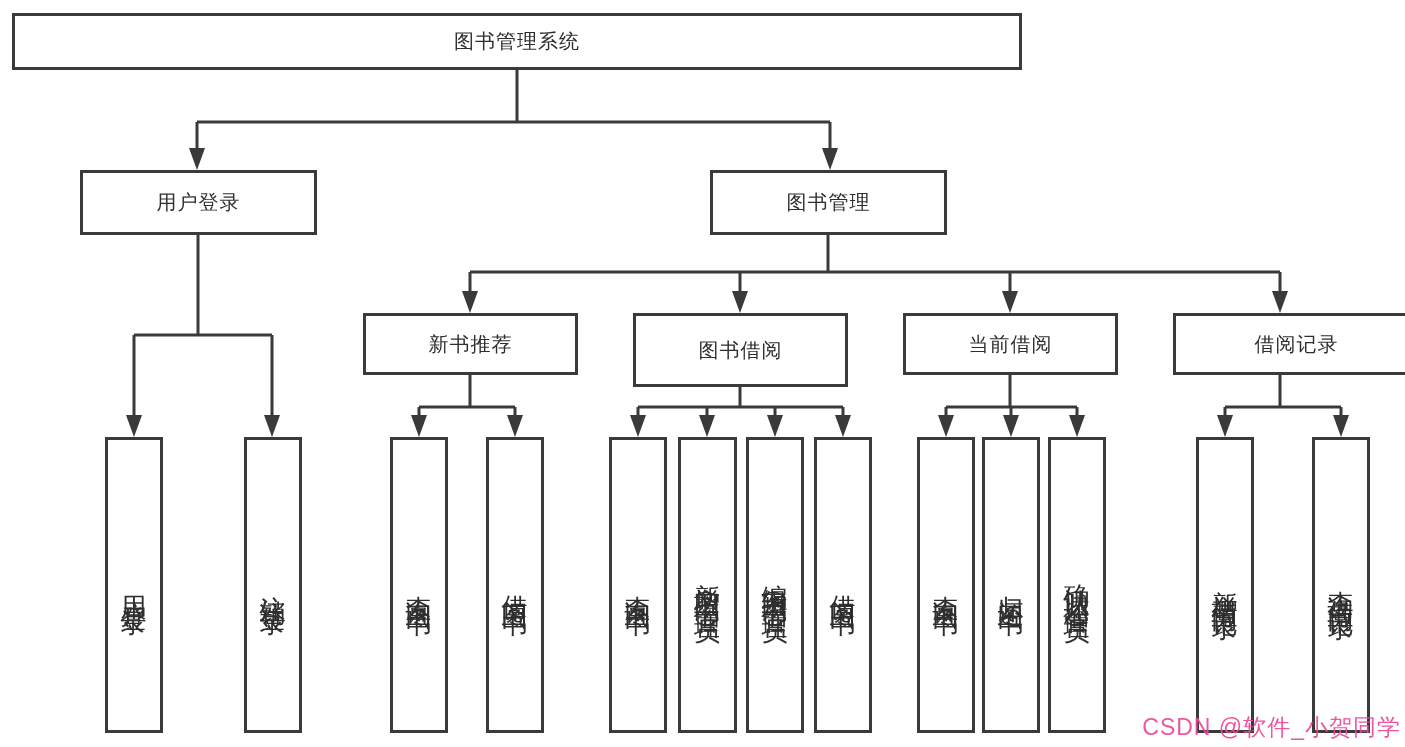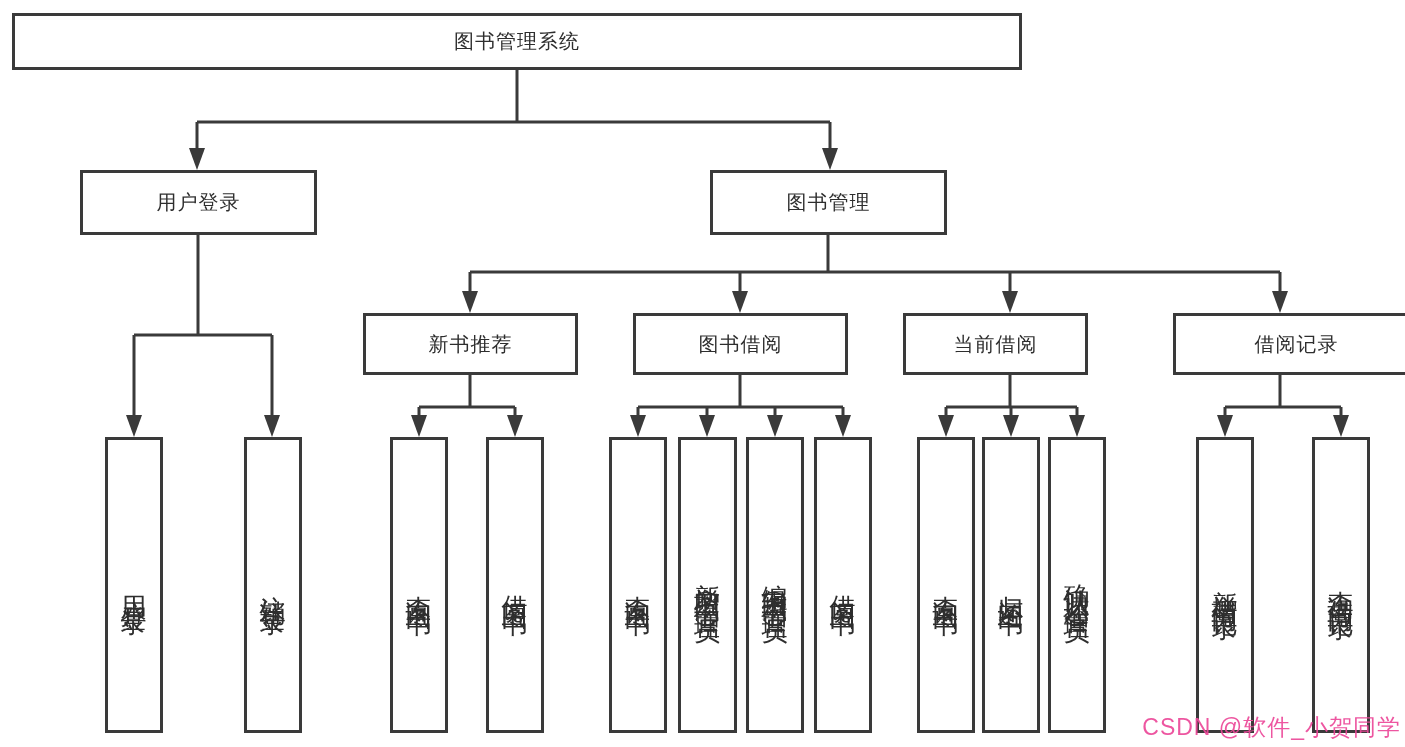--- a/index.html
+++ b/index.html
@@ -104,24 +104,24 @@
   <div class="box" style="left:80px;top:170px;width:237px;height:65px;">
     <span class="hlabel">用户登录</span>
   </div>
   <div class="box" style="left:363px;top:313px;width:215px;height:62px;">
     <span class="hlabel">新书推荐</span>
   </div>
 
   <div class="box" style="left:710px;top:170px;width:237px;height:65px;">
     <span class="hlabel">图书管理</span>
   </div>
-  <div class="box" style="left:633px;top:313px;width:215px;height:62px;">
+  <div class="box" style="left:633px;top:313px;width:215px;height:74px;">
     <span class="hlabel">图书借阅</span>
   </div>
-  <div class="box" style="left:903px;top:313px;width:185px;height:62px;">
+  <div class="box" style="left:903px;top:313px;width:215px;height:62px;">
     <span class="hlabel">当前借阅</span>
   </div>
   <div class="box" style="left:1173px;top:313px;width:247px;height:62px;">
     <span class="hlabel">借阅记录</span>
   </div>
 
   <div class="box leaf" style="left:105px;top:437px;width:58px;height:296px;">
     <span class="vlabel">用户登录</span>
   </div>
   <div class="box leaf" style="left:244px;top:437px;width:58px;height:296px;">

